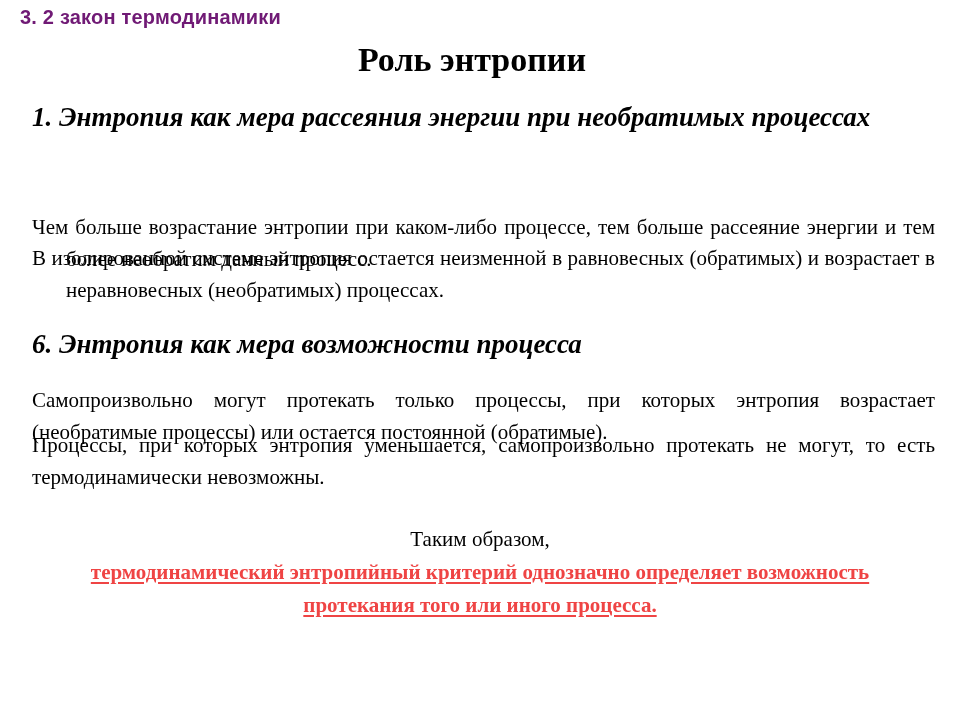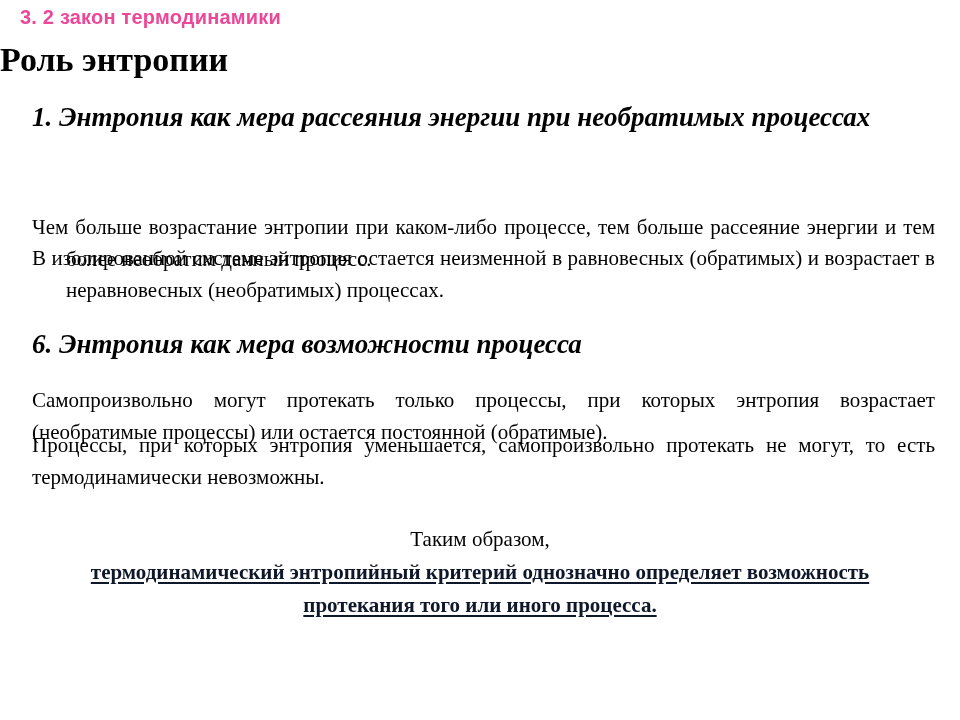--- a/index.html
+++ b/index.html
@@ -15,28 +15,29 @@
       font-family: "Liberation Serif", serif;
       color: #000000;
     }
     .slide-header {
       position: absolute;
       left: 20px;
       top: 6px;
       font-family: "Liberation Sans", sans-serif;
       font-weight: bold;
       font-size: 20px;
-      color: #ec4899;
+      color: #701a75;
       letter-spacing: 0.2px;
     }
     .slide-title {
       position: absolute;
       left: 0;
       width: 944px;
       top: 40px;
+      text-align: center;
       font-weight: bold;
       font-size: 34px;
       line-height: 40px;
     }
     .section-heading {
       position: absolute;
       left: 32px;
       width: 906px;
       text-align: left;
       font-weight: bold;
@@ -74,21 +75,21 @@
     }
     .conclusion {
       position: absolute;
       left: 40px;
       width: 880px;
       top: 556px;
       text-align: center;
       font-weight: bold;
       font-size: 21px;
       line-height: 33px;
-      color: #0f172a;
+      color: #ef4444;
       text-decoration: underline;
       text-decoration-thickness: 2px;
       text-underline-offset: 3px;
     }
   </style>
 </head>
 <body>
 
 <div class="slide-header">3. 2 закон термодинамики</div>
 

